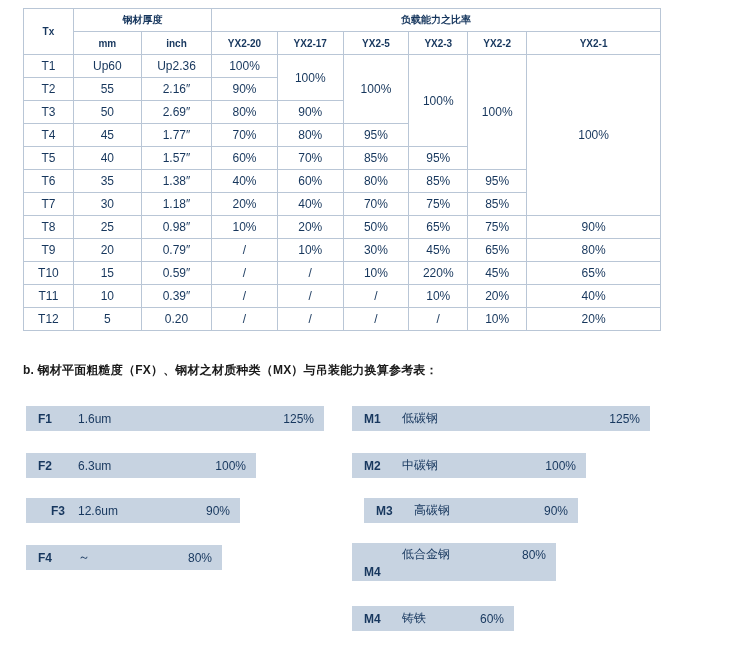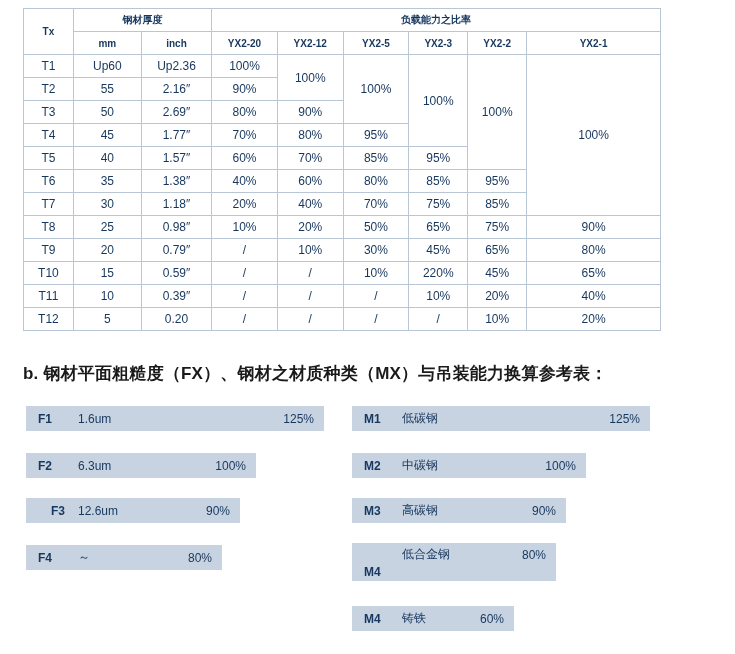--- a/index.html
+++ b/index.html
@@ -49,21 +49,21 @@
   .hdr-row th { height: 26px; }
   .sub-row th { height: 23px; }
   td.val { color: #1f3864; font-size: 12px; }
   td.tx  { color: #17375e; font-size: 12px; }
 
   
   #caption-b {
     position: absolute;
     left: 23px;
     top: 362px;
-    font-size: 17px;
+    font-size: 12px;
     color: #1a1a1a;
     font-weight: bold;
     letter-spacing: 0.2px;
   }
 
   
   .bar {
     position: absolute;
     background: #c7d3e1;
     color: #17375e;
@@ -94,21 +94,21 @@
   .f3 { top: 498px; width: 214px; text-align: center; }
   .f4 { top: 545px; width: 196px; }
 
   .fbar .code { width: 40px; }
   .fbar .desc { }
 
   
   .mbar { height: 25px; padding: 0 10px 0 12px; }
   .m1 { left: 352px; top: 406px; width: 298px; }
   .m2 { left: 352px; top: 453px; width: 234px; }
-  .m3 { left: 352px; top: 498px; width: 214px; }
+  .m3 { left: 364px; top: 498px; width: 214px; }
   .m4 { left: 352px; top: 543px; width: 204px; height: 38px; }
   .m5 { left: 352px; top: 606px; width: 162px; }
 
   .mbar .code { width: 38px; }
 
   .m4 .code { align-self: flex-end; padding-bottom: 2px; }
   .m4 .stack { display: flex; flex-direction: column; justify-content: flex-start; height: 100%; }
   .m4 .rowtop { display: flex; align-items: center; width: 100%; padding-top: 3px; }
   .m4 .desc { }
   .m4 .pct { margin-left: auto; }
@@ -132,21 +132,21 @@
     <tbody>
       <tr class="hdr-row">
         <th rowspan="2">Tx</th>
         <th colspan="2">钢材厚度</th>
         <th colspan="6">负载能力之比率</th>
       </tr>
       <tr class="sub-row">
         <th>mm</th>
         <th>inch</th>
         <th>YX2-20</th>
-        <th>YX2-12</th>
+        <th>YX2-17</th>
         <th>YX2-5</th>
         <th>YX2-3</th>
         <th>YX2-2</th>
         <th>YX2-1</th>
       </tr>
 
       <tr>
         <td class="tx">T1</td>
         <td class="val">Up60</td>
         <td class="val">Up2.36</td>

